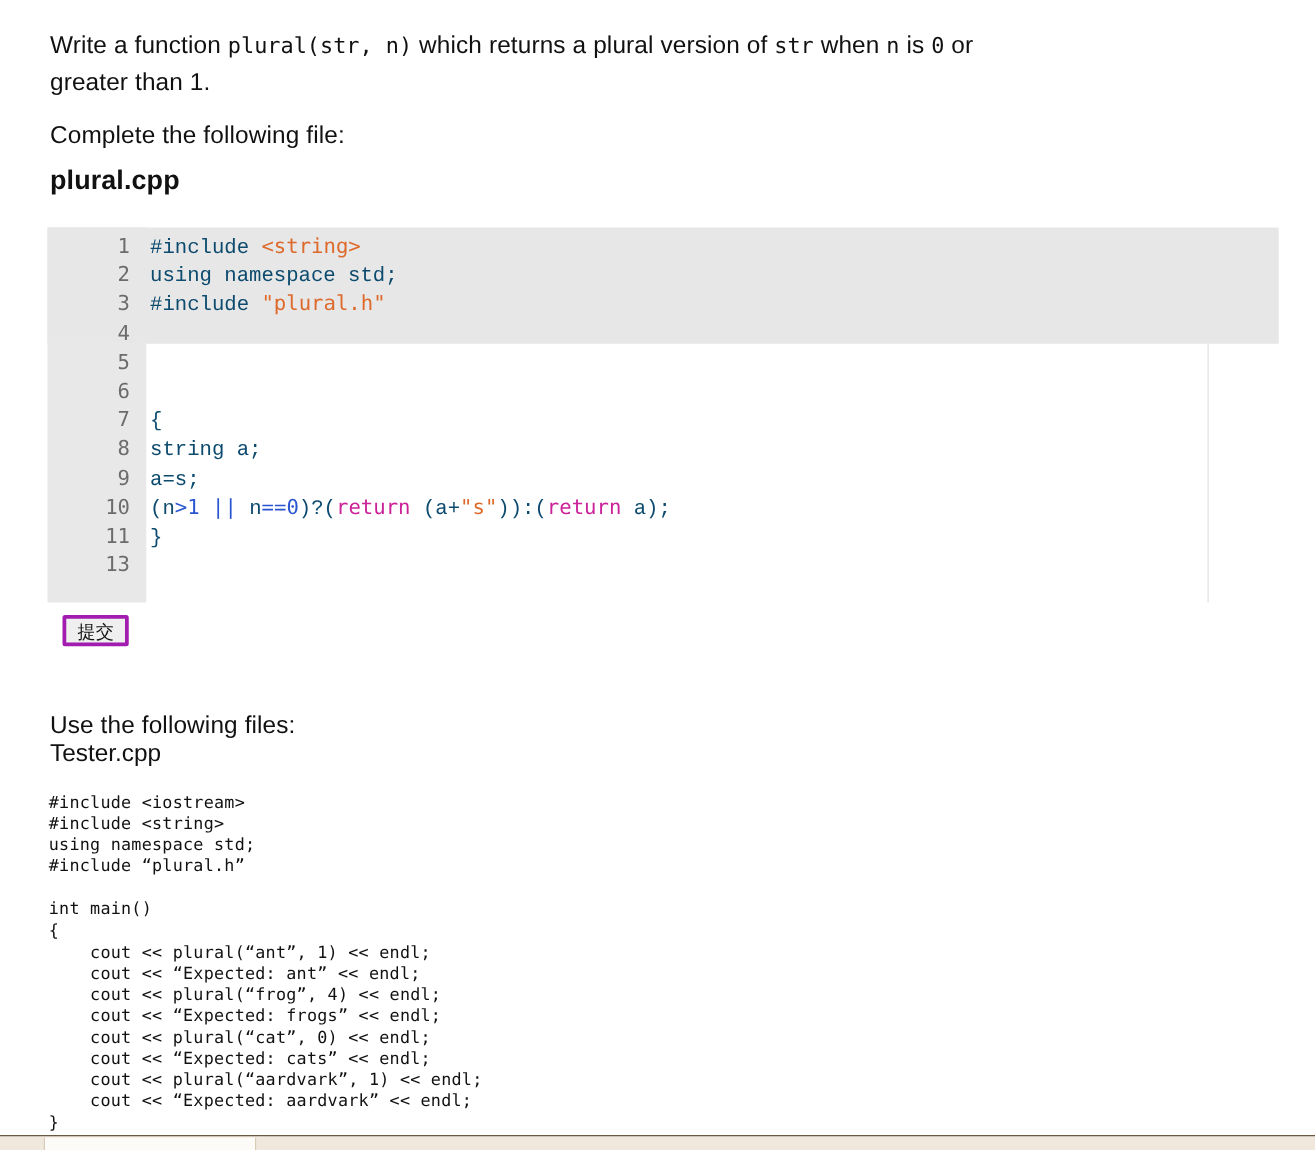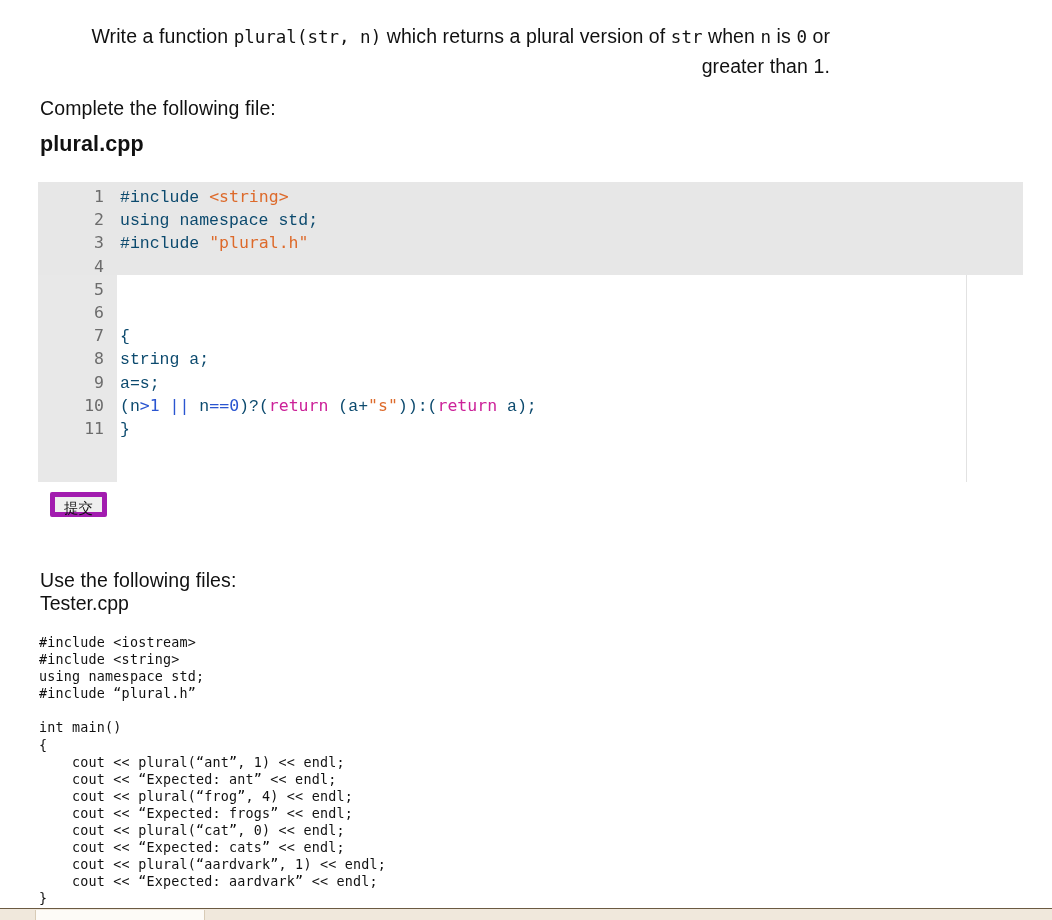--- a/index.html
+++ b/index.html
@@ -26,21 +26,21 @@
 
   
   .prose {
     position: absolute;
     left: 40px;
     font-size: 19.5px;
     line-height: 29px;
     color: #111111;
     letter-spacing: 0.1px;
   }
-  .prose-intro { top: 2px; width: 790px; text-align: right; }
+  .prose-intro { top: 2px; width: 790px; }
   .prose-complete { top: 74px; }
   .prose-usefiles { top: 546px; }
 
   code.inline {
     font-family: "DejaVu Sans Mono", "Liberation Mono", monospace;
     font-size: 17.5px;
     letter-spacing: 0px;
     color: #111111;
   }
 
@@ -137,21 +137,21 @@
 
   
   .submit-btn {
     position: absolute;
     left: 50px;
     top: 492px;
     min-width: 44px;
     height: 25px;
     padding: 0 9px;
     background: #efefef;
-    border: 5px solid #a21caf;
+    border: 3px solid #a21caf;
     border-radius: 2px;
     font-family: "DejaVu Sans", sans-serif;
     font-size: 14.5px;
     color: #111111;
     line-height: 23px;
     text-align: center;
     cursor: pointer;
     box-sizing: border-box;
   }
 
@@ -212,20 +212,21 @@
         <div class="ln"><span class="num">2</span><span class="src"><span class="tok-plain">using namespace std;</span></span></div>
         <div class="ln"><span class="num">3</span><span class="src"><span class="tok-plain">#include </span><span class="tok-str">"plural.h"</span></span></div>
         <div class="ln"><span class="num">4</span><span class="src"></span></div>
         <div class="ln"><span class="num">5</span></div>
         <div class="ln"><span class="num">6</span><span class="src"></span></div>
         <div class="ln"><span class="num">7</span><span class="src"><span class="tok-plain">{</span></span></div>
         <div class="ln"><span class="num">8</span><span class="src"><span class="tok-plain">string a;</span></span></div>
         <div class="ln"><span class="num">9</span><span class="src"><span class="tok-plain">a=s;</span></span></div>
         <div class="ln"><span class="num">10</span><span class="src"><span class="tok-plain">(n</span><span class="tok-op">&gt;</span><span class="tok-num">1</span><span class="tok-plain"> </span><span class="tok-op">||</span><span class="tok-plain"> n</span><span class="tok-op">==</span><span class="tok-num">0</span><span class="tok-plain">)?(</span><span class="tok-kw">return</span><span class="tok-plain"> (a</span><span class="tok-plain">+</span><span class="tok-str">"s"</span><span class="tok-plain">)):(</span><span class="tok-kw">return</span><span class="tok-plain"> a);</span></span></div>
         <div class="ln"><span class="num">11</span><span class="src"><span class="tok-plain">}</span></span></div>
+        <div class="ln"><span class="num">13</span><span class="src"></span></div>
       </div>
   </div>
 
   <button class="submit-btn">提交</button>
 
   <p class="prose prose-usefiles">Use the following files:</p>
 
   <p class="filehead-tester">Tester.cpp</p>
 
   <pre class="tester-src">#include &lt;iostream&gt;

